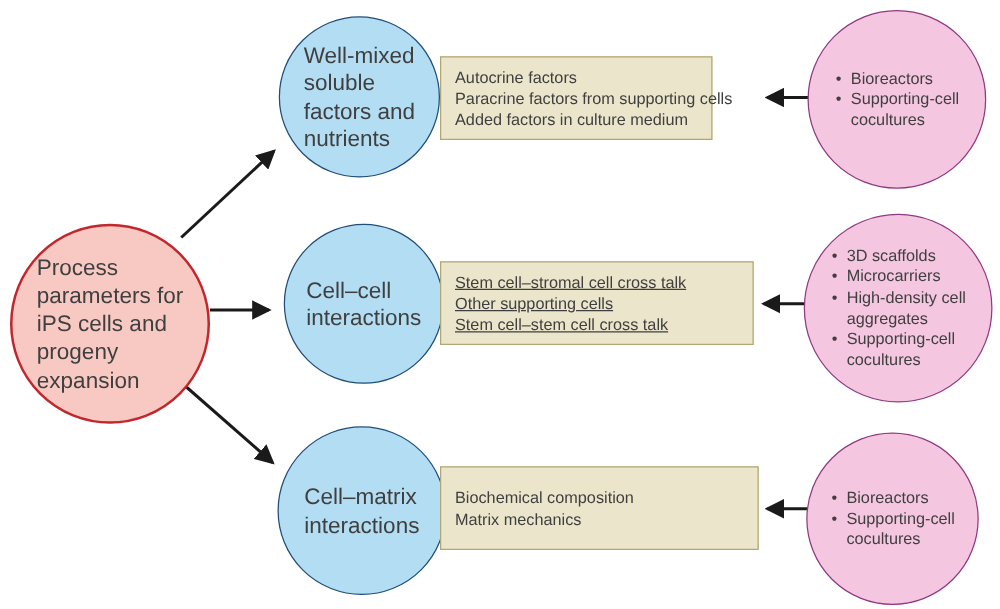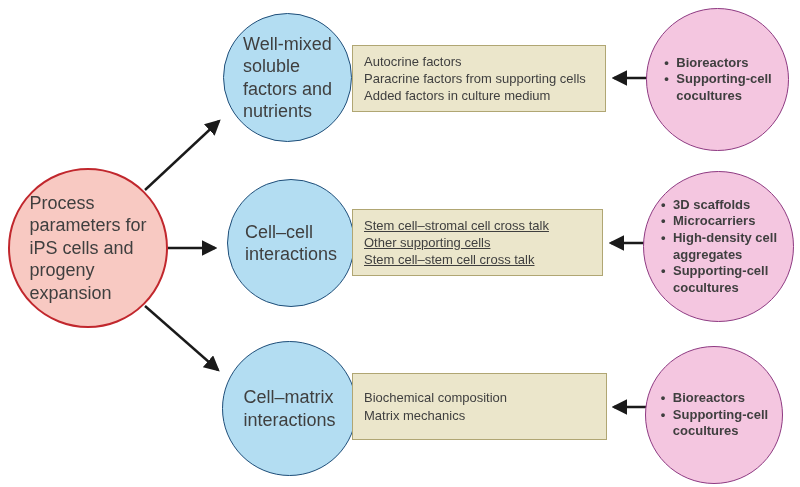--- a/index.html
+++ b/index.html
@@ -9,29 +9,29 @@
   }
   .connectors{position:absolute;left:0;top:0;width:800px;height:487px;z-index:1;}
   .node{position:absolute;z-index:2;display:flex;align-items:center;justify-content:center;box-sizing:border-box;}
   .circle{border-radius:50%;}
   .circle .label{white-space:pre-line;font-size:18px;line-height:1.25;}
   .red-circle{background:#f8c9c2;border:2px solid #c1272d;}
   .blue-circle{background:#b3ddf2;border:1.5px solid #1f4e79;}
   .pink-circle{background:#f4c6e0;border:1.5px solid #8e3a82;}
   .tan-box{background:#ebe6cb;border:1.5px solid #b0a673;flex-direction:column;align-items:flex-start;padding-left:11px;padding-right:4px;}
   .tan-box .box-line{font-size:13px;line-height:1.32;white-space:nowrap;}
-  .bullets{margin:0;padding:0;list-style:none;text-align:left;font-weight:bold;}
+  .bullets{margin:0;padding:0;list-style:none;text-align:left;}
   .bullets li{position:relative;padding-left:13px;font-size:13px;line-height:1.28;white-space:pre-line;margin:0;}
   .bullets li::before{content:"\2022";position:absolute;left:1px;top:0;}
   
-  .root-node{left:8px;top:168px;width:160px;height:160px;}
+  .root-node{left:8px;top:179px;width:160px;height:160px;}
   .blue-1{left:223px;top:13px;width:129px;height:129px;}
   .blue-2{left:227px;top:179px;width:128px;height:128px;}
   .blue-3{left:222px;top:341px;width:135px;height:135px;}
-  .box-1{left:352px;top:45px;width:254px;height:67px;}
+  .box-1{left:352px;top:45px;width:218px;height:67px;}
   .box-2{left:352px;top:209px;width:251px;height:67px;text-decoration:underline;}
   .box-3{left:352px;top:373px;width:255px;height:67px;}
   .pink-1{left:646px;top:8px;width:143px;height:143px;}
   .pink-2{left:643px;top:171px;width:151px;height:151px;}
   .pink-3{left:645px;top:346px;width:138px;height:138px;}
 </style>
 </head>
 <body>
 
 <div class="canvas">

